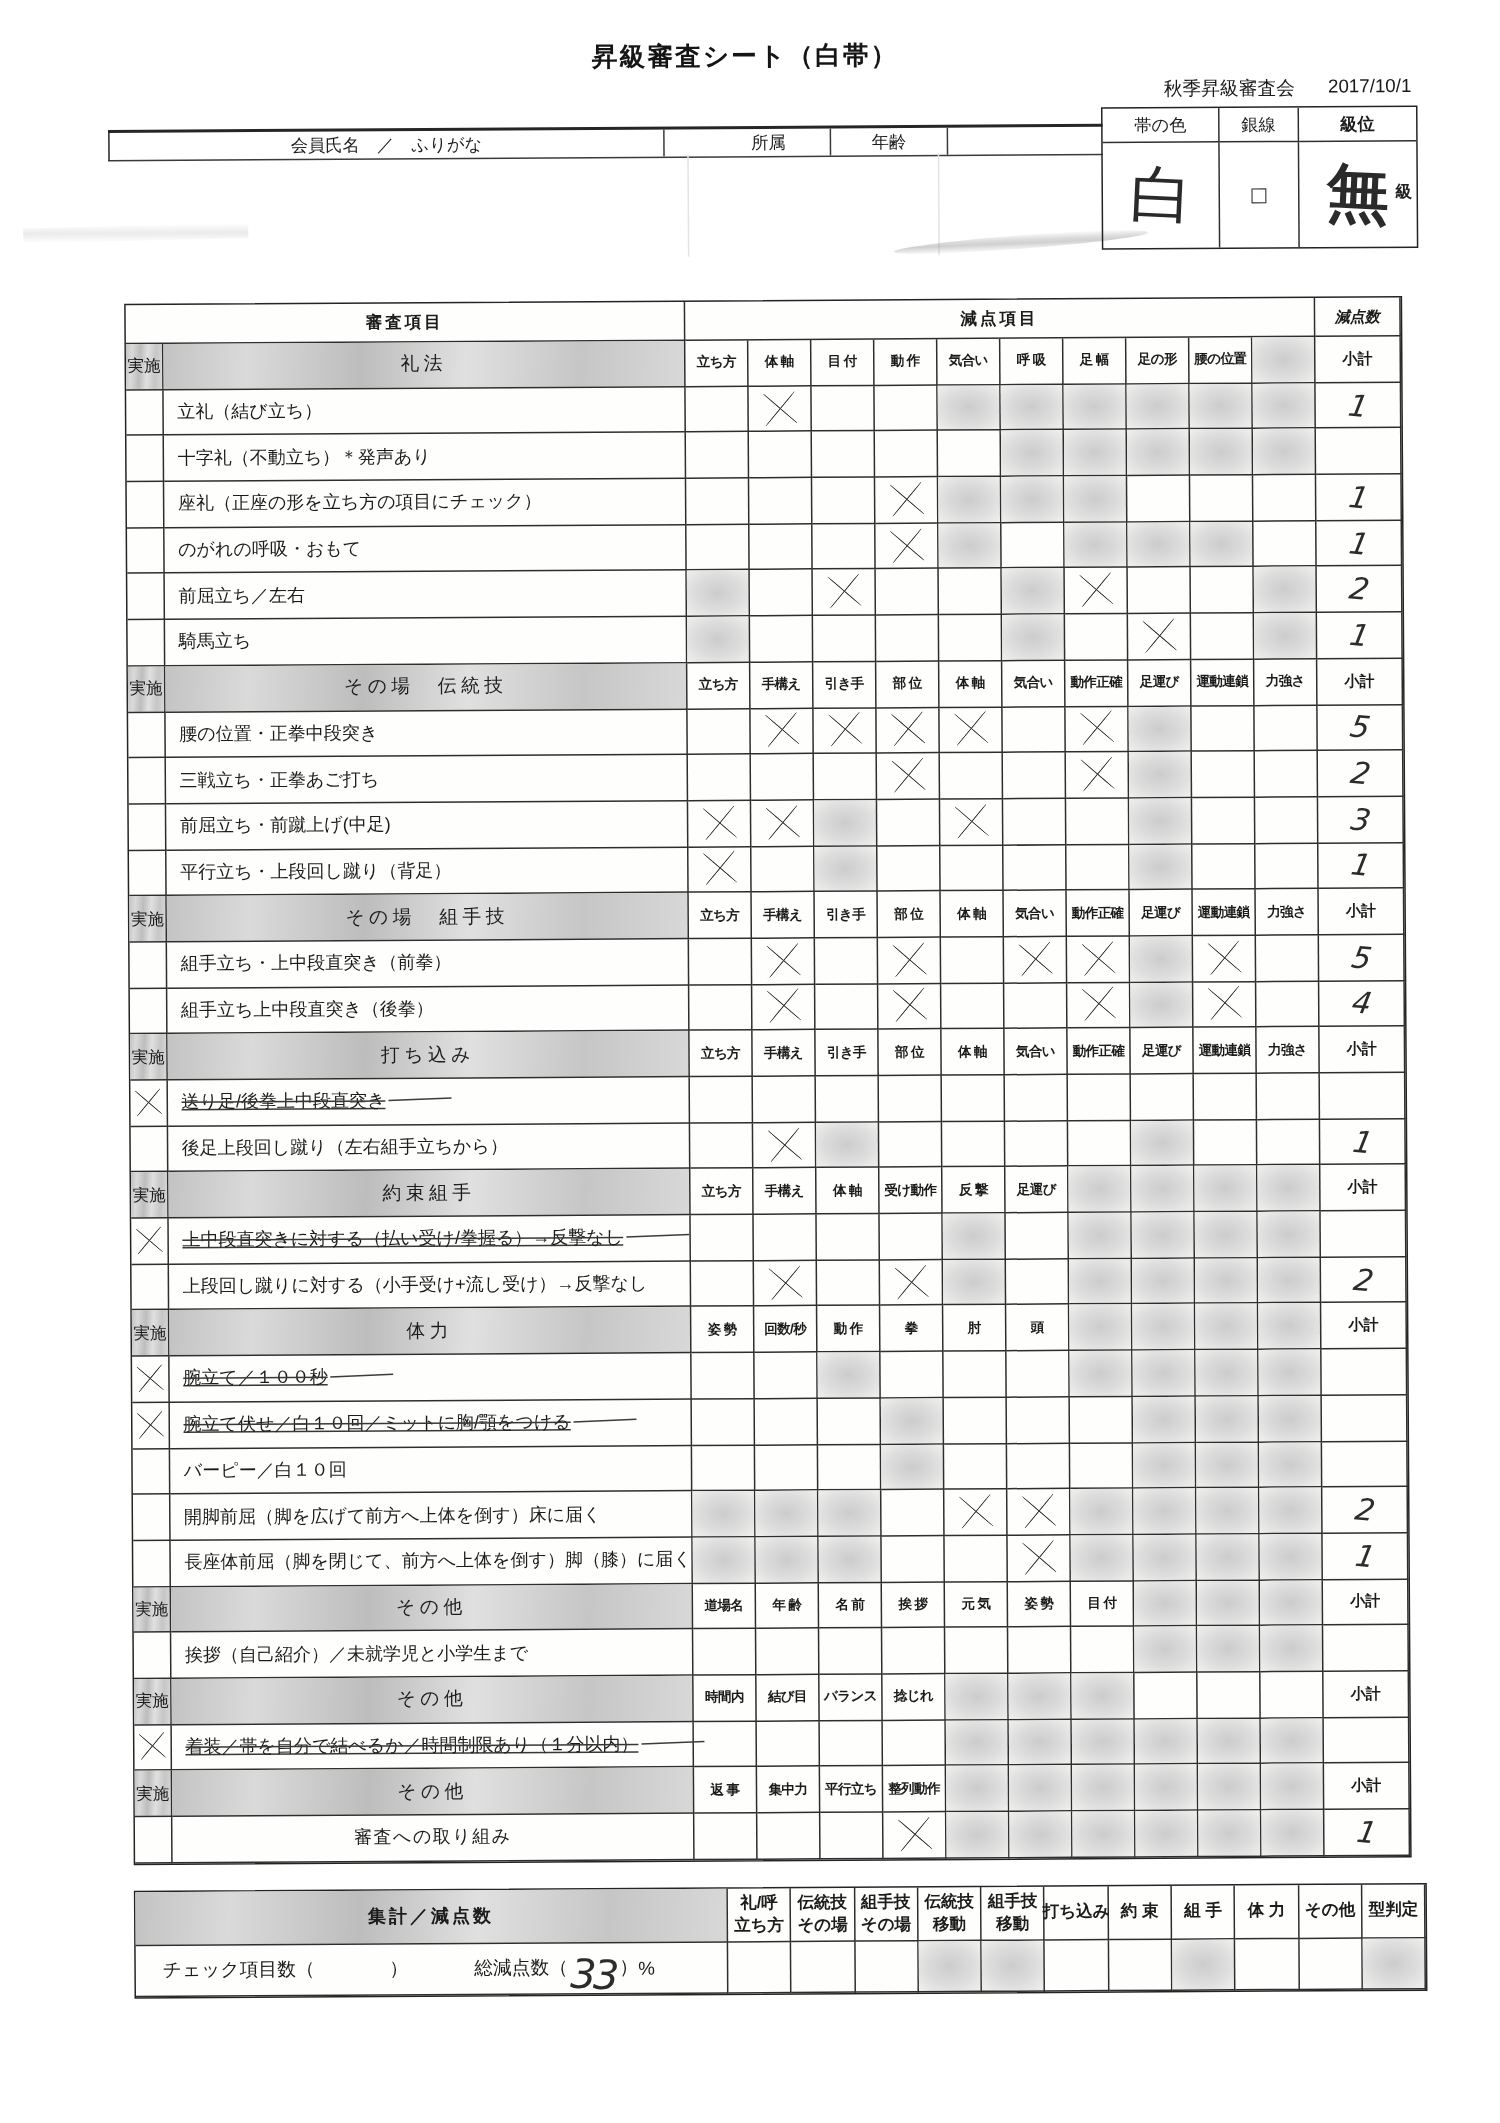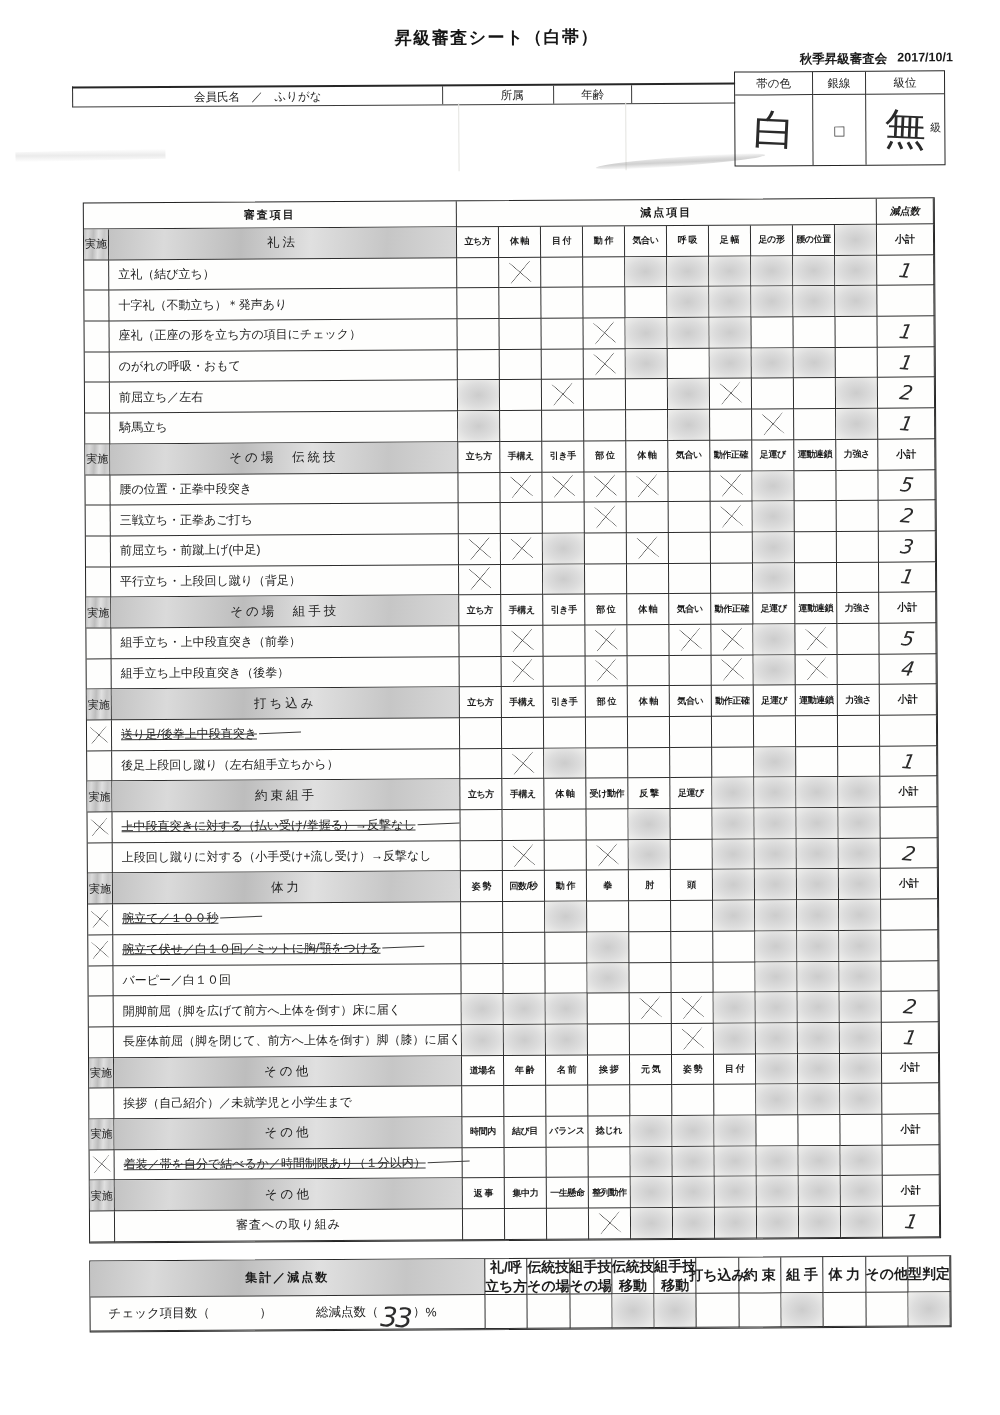--- a/index.html
+++ b/index.html
@@ -4,42 +4,42 @@
 <style>
   html,body{margin:0;padding:0;background:#ffffff;}
   body{width:1000px;height:1415px;overflow:hidden;position:relative;
        font-family:"Liberation Sans","DejaVu Sans",sans-serif;color:#1c1c1c;}
   .sheet{position:absolute;left:0;top:0;width:1000px;height:1415px;
          transform:rotate(-0.35deg);transform-origin:50% 40%;}
 
   
   .title{position:absolute;left:0;top:26px;width:1000px;text-align:center;
          font-size:17px;font-weight:600;letter-spacing:1.5px;color:#151515;}
-  .event-line{position:absolute;top:53px;right:44px;font-size:12.5px;font-weight:700;
-              color:#1a1a1a;display:flex;gap:10px;}
+  .event-line{position:absolute;top:53px;right:56px;font-size:12.5px;font-weight:400;
+              color:#1a1a1a;display:flex;gap:22px;}
   .member-header{position:absolute;left:75px;top:84px;width:662px;height:18px;display:flex;
                  border-top:2px solid #262626;border-bottom:1.2px solid #3a3a3a;
                  border-left:1.6px solid #262626;}
   .member-header .mh{display:flex;align-items:center;justify-content:center;
                      font-size:11.5px;border-right:1px solid #3a3a3a;white-space:nowrap;overflow:hidden;}
   .mh.c1{width:386px;} .mh.c2{width:86px;padding-left:28px;} .mh.c3{width:80px;} .mh.c4{width:108px;border-right:none;overflow:hidden;}
   .mh.c4 span{transform:translateY(-9px);font-size:10px;color:#555;}
   .member-blankline{position:absolute;background:#e3e3e0;width:1px;height:68px;top:103px;}
   .smudge1{position:absolute;left:598px;top:158px;width:170px;height:9px;
            background:linear-gradient(2deg,transparent 10%,#8a8a8a66 45%,#77777744 60%,transparent 90%);
            transform:rotate(-4deg);border-radius:50%;}
   .smudge2{position:absolute;left:18px;top:148px;width:150px;height:10px;
            background:linear-gradient(1deg,transparent,#9a9a9a33 50%,transparent);transform:rotate(-1deg);}
 
   
   .belt-box{position:absolute;left:737px;top:73px;width:209px;border:1.7px solid #242424;}
   .belt-row{display:flex;}
   .belt-cell{border-right:1px solid #303030;display:flex;align-items:center;justify-content:center;position:relative;}
   .belt-cell:last-child{border-right:none;}
-  .bc1{width:77px;} .bc2{width:52px;text-align:right;} .bc3{width:78px;}
+  .bc1{width:77px;} .bc2{width:52px;text-align:right;} .bc3{width:78px;font-weight:bold;}
   .belt-head .belt-cell{height:22px;font-size:11.5px;border-bottom:1px solid #303030;}
   .belt-val .belt-cell{height:70px;}
   .hw-big{font-family:"DejaVu Sans",sans-serif;font-size:42px;color:#2a2a2a;transform:rotate(3deg);line-height:1;}
   .hw-sq{font-family:"DejaVu Sans",sans-serif;font-size:13px;color:#333;}
   .rank-suffix{position:absolute;right:3px;top:26px;font-size:11px;color:#222;}
 
   
   #main-table{position:absolute;left:85px;top:200px;width:850px;
               display:grid;grid-template-columns:25px 348px repeat(10,42px) 57px;
               grid-template-rows:26px;grid-auto-rows:30.7px;
@@ -70,21 +70,21 @@
   .xm.sm{width:18px;height:22px;}
   .xm.sm::before,.xm.sm::after{width:24px;left:-3px;top:10px;}
   
   .hw{font-family:"DejaVu Sans",sans-serif;font-style:italic;font-size:20px;color:#2c2c2c;
       transform:rotate(5deg) skewX(-6deg);line-height:1;}
 
   
   #summary-table{position:absolute;left:85px;top:1258px;width:860px;
                  display:grid;grid-template-columns:395px repeat(11,42.3px);
                  grid-template-rows:36px 34px;border:1.7px solid #242424;background:#fefefd;}
-  .colhdr2{flex-direction:column;font-size:14px;font-weight:bold;line-height:1.3;white-space:nowrap;}
+  .colhdr2{flex-direction:column;font-size:11px;font-weight:bold;line-height:1.3;white-space:nowrap;}
   .sumlabel{font-size:12px;font-weight:bold;letter-spacing:2px;}
   .tallyrow{justify-content:flex-start;padding-left:18px;font-size:12.5px;white-space:nowrap;overflow:visible;}
   .tallyrow .gap{display:inline-block;width:52px;}
   .tallyrow .t2{margin-left:44px;}
   .hw33{font-family:"DejaVu Sans",sans-serif;font-style:italic;font-size:27px;color:#2c2c2c;
         transform:rotate(3deg) translateY(5px);letter-spacing:-2px;margin:0 2px;}
   .pct{margin-left:auto;margin-right:48px;}
 </style>
 </head>
 <body>
@@ -685,21 +685,21 @@
       <div class="cell dcell shaded"></div>
       <div class="cell dcell shaded"></div>
       <div class="cell dcell shaded"></div>
       <div class="cell dcell shaded"></div>
       <div class="cell dcell shaded"></div>
       <div class="cell stcell"></div>
       <div class="cell band jisshi">実施</div>
       <div class="cell band seclabel">その他</div>
       <div class="cell colhdr">返 事</div>
       <div class="cell colhdr">集中力</div>
-      <div class="cell colhdr">一生懸命</div>
+      <div class="cell colhdr">平行立ち</div>
       <div class="cell colhdr">整列動作</div>
       <div class="cell colhdr shaded"></div>
       <div class="cell colhdr shaded"></div>
       <div class="cell colhdr shaded"></div>
       <div class="cell colhdr shaded"></div>
       <div class="cell colhdr shaded"></div>
       <div class="cell colhdr shaded"></div>
       <div class="cell subhdr">小計</div>
       <div class="cell leftcell"></div>
       <div class="cell itemcell center">

